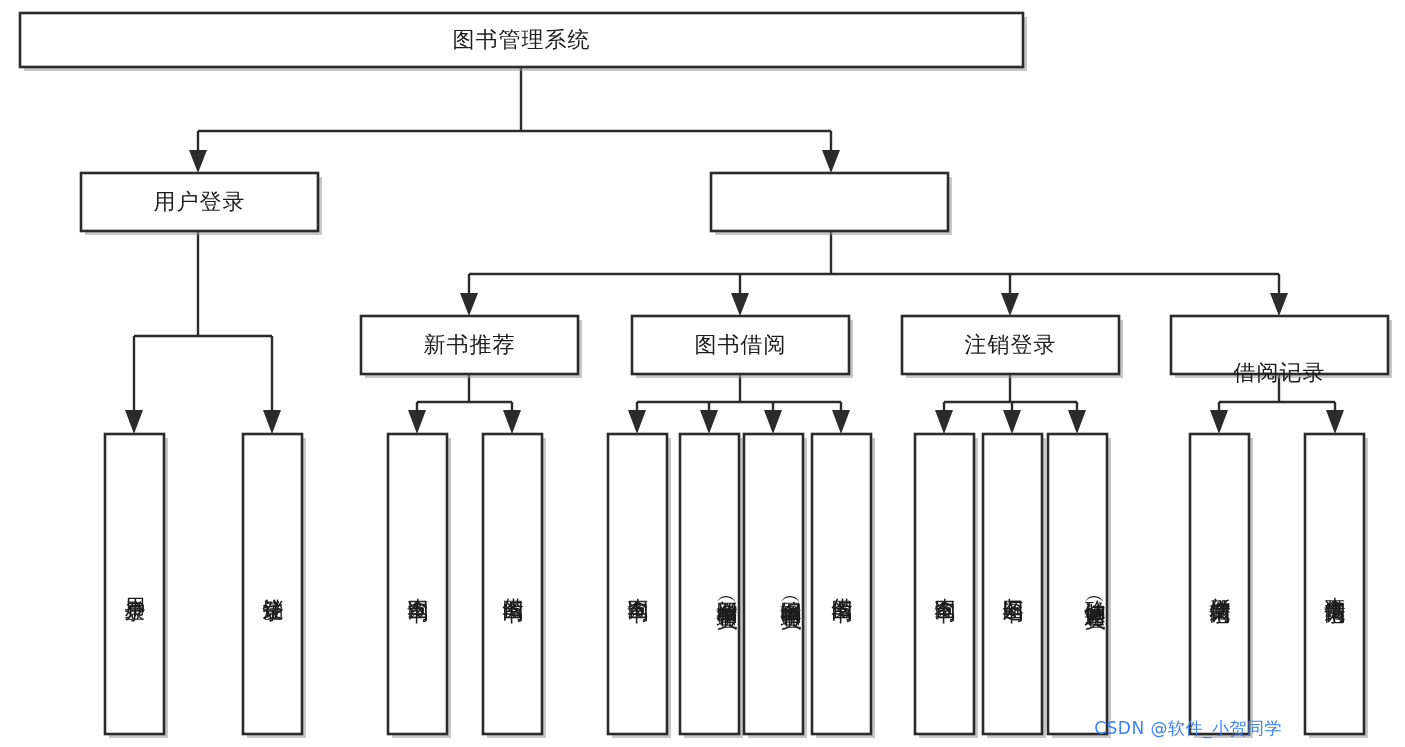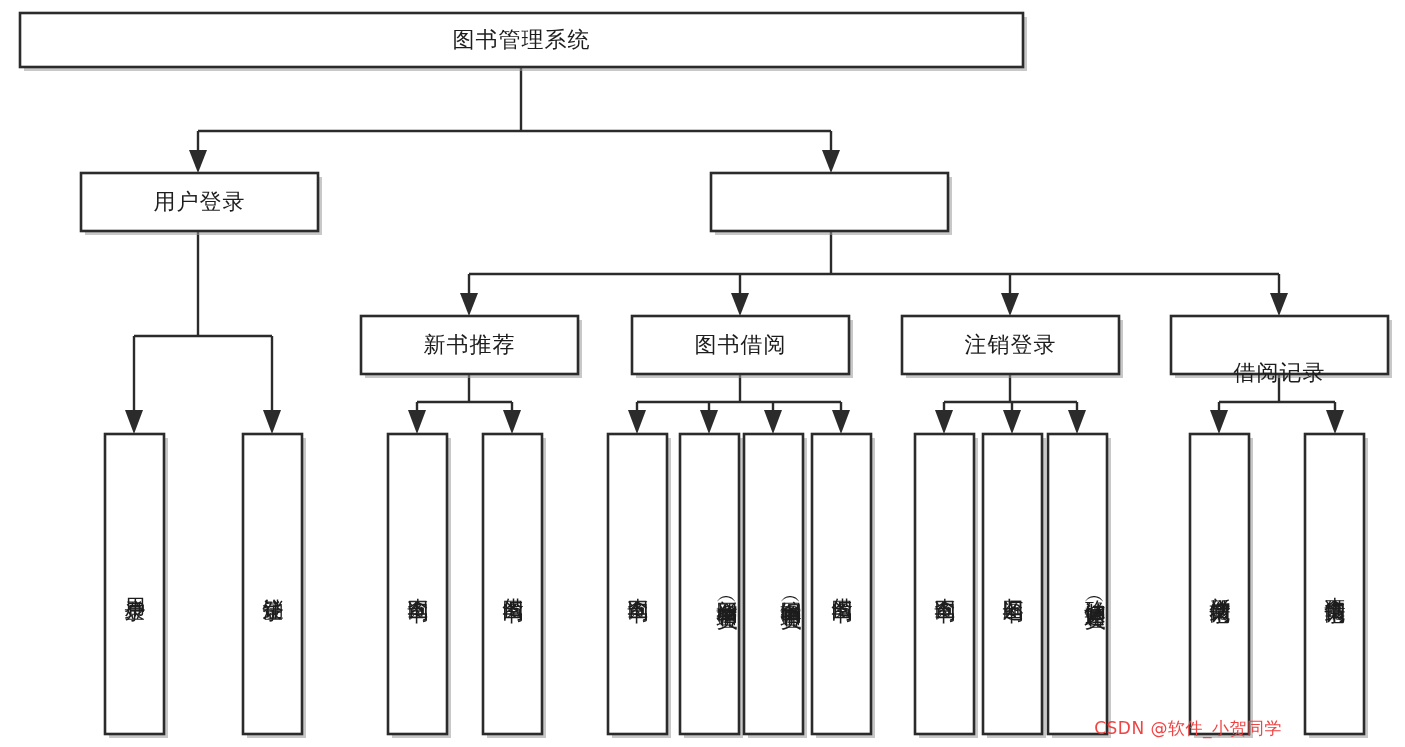--- a/index.html
+++ b/index.html
@@ -71,21 +71,21 @@
     color: #1d1d1d;
     white-space: nowrap;
     pointer-events: none;
   }
   #watermark {
     position: absolute;
     right: 14px;
     bottom: 7px;
     font-family: "DejaVu Sans", "Liberation Sans", sans-serif;
     font-size: 17px;
-    color: #ef4444;
+    color: #3b82f6;
     letter-spacing: 0.5px;
     white-space: nowrap;
   }
 </style>
 </head>
 <body>
 
 <div id="diagram-root">
 
   <svg class="flow" viewBox="0 0 1405 747">

